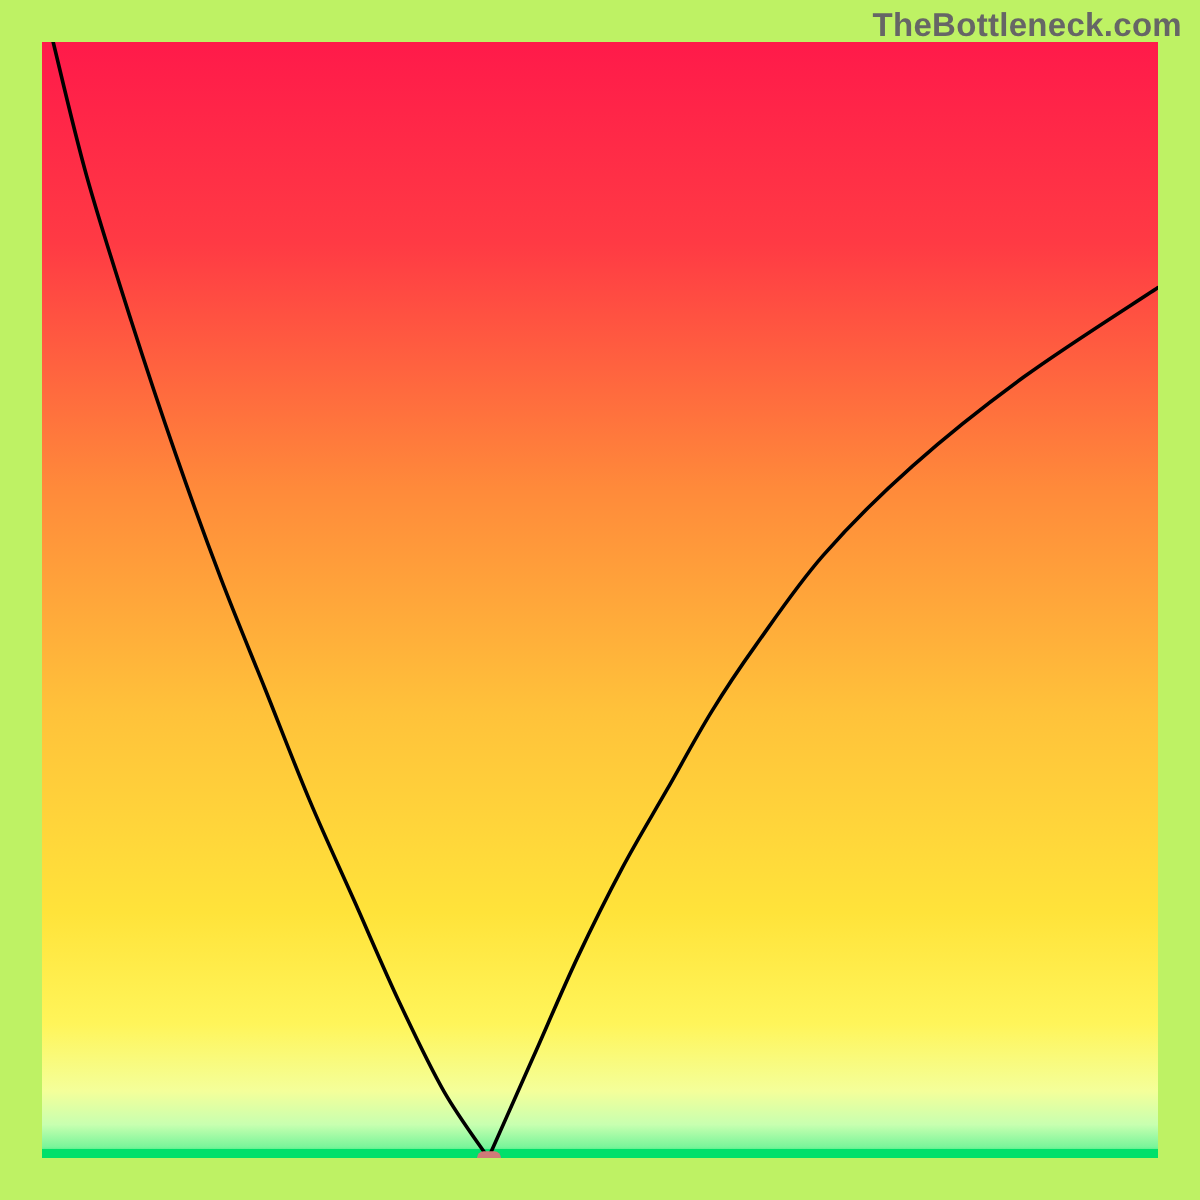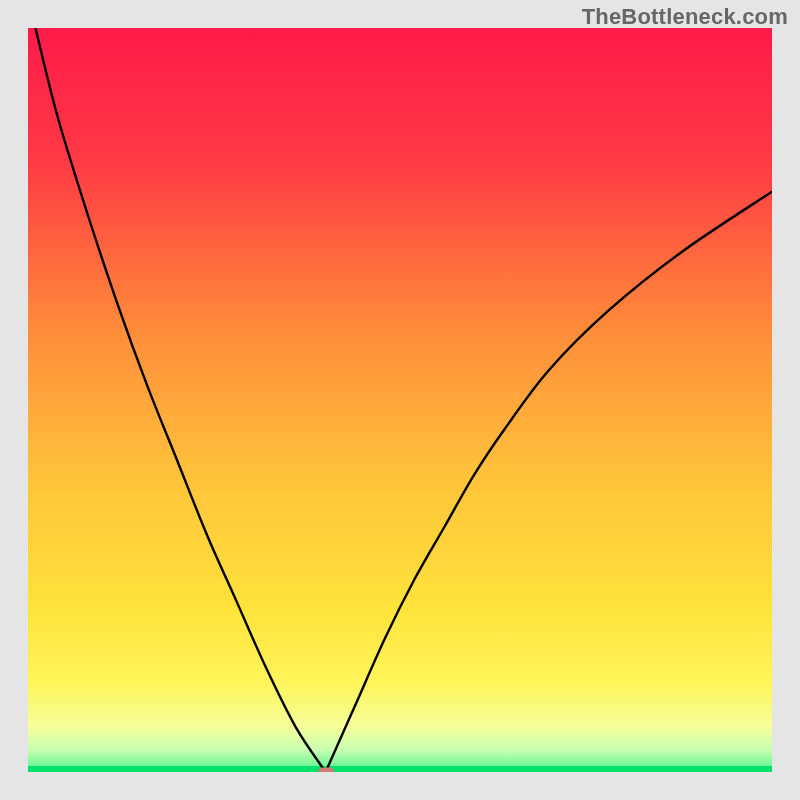--- a/index.html
+++ b/index.html
@@ -8,21 +8,21 @@
     width: 800px;
     height: 800px;
     background: #000;
     font-family: Arial, Helvetica, sans-serif;
     overflow: hidden;
   }
   .frame {
     position: relative;
     width: 800px;
     height: 800px;
-    background: #e5e5e5;
+    background: #bef264;
   }
   .watermark {
     position: absolute;
     top: 4px;
     right: 12px;
     color: #666;
     font-size: 22px;
     font-weight: 600;
     letter-spacing: 0.2px;
     z-index: 10;

